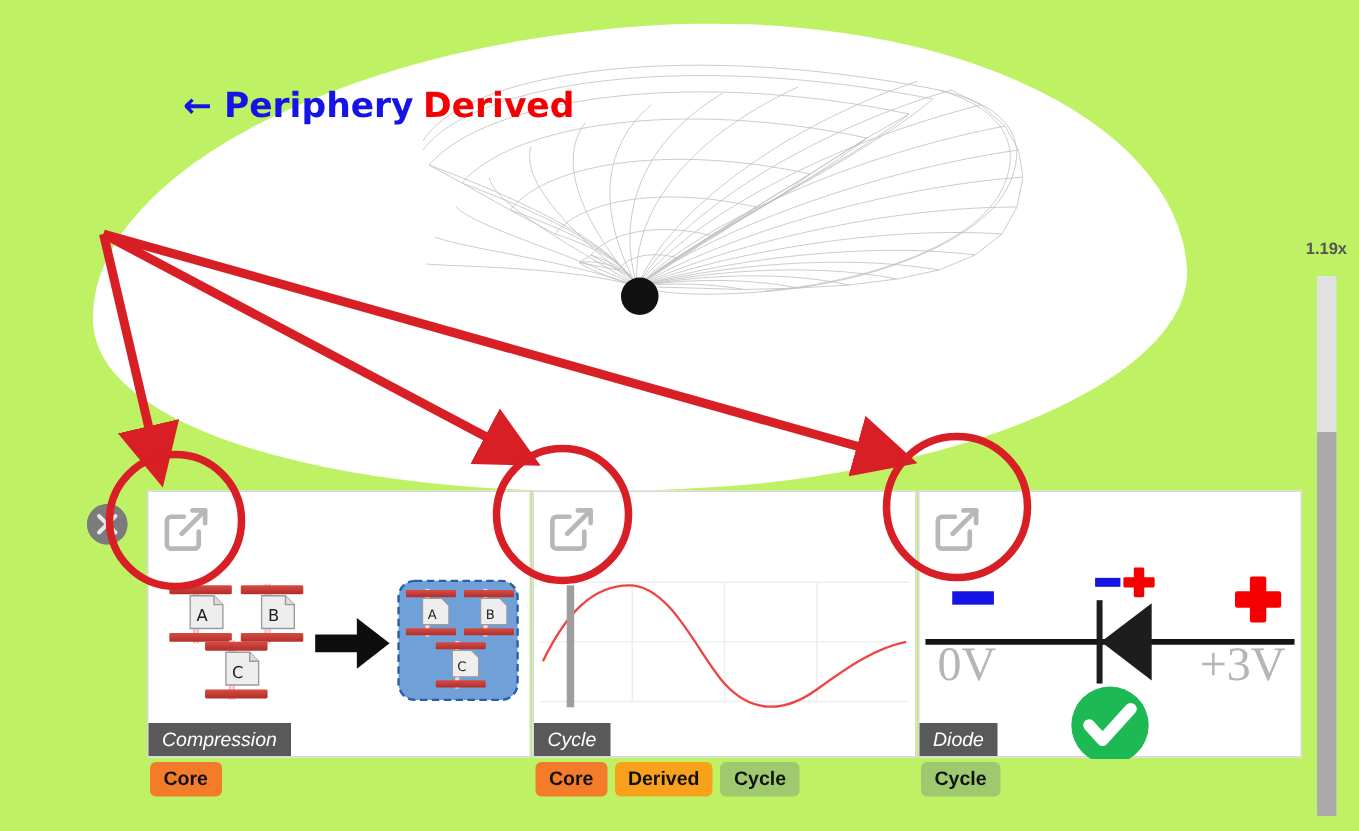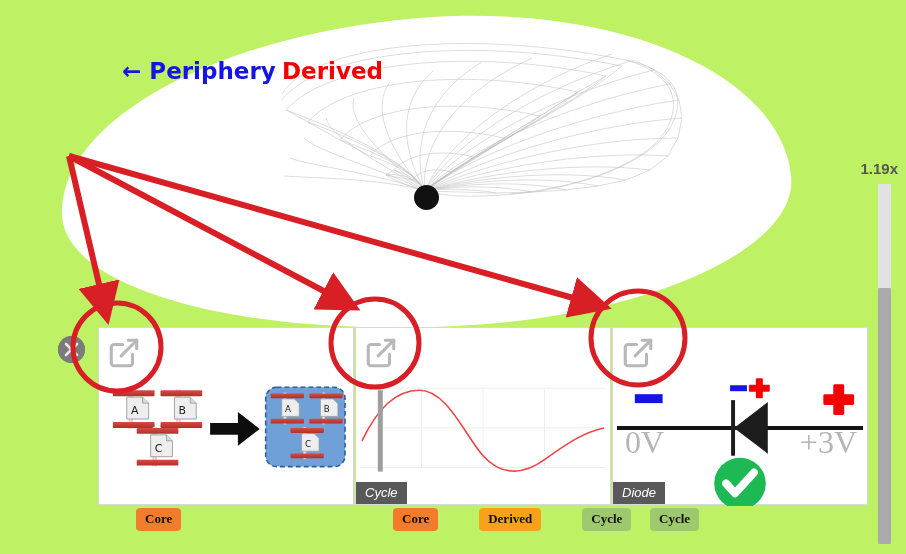--- a/index.html
+++ b/index.html
@@ -60,21 +60,21 @@
     position: absolute;
     left: 0; top: 0;
     width: 906px; height: 554px;
     pointer-events: none;
   }
 
   
   .zoom-label {
     position: absolute;
     right: 8px; top: 160px;
-    font-size: 15px;
+    font-size: 11px;
     font-weight: bold;
     color: #555555;
     font-family: "Liberation Sans", sans-serif;
   }
   .zoom-track {
     position: absolute;
     left: 878px; top: 184px;
     width: 13px; height: 360px;
     background: #e2e2e2;
     border-radius: 1px;
@@ -137,29 +137,28 @@
     position: absolute;
     top: 181px;
     display: flex;
     gap: 5px;
   }
   #tags-compression { left: 100px; }
   #tags-cycle       { left: 357px; }
   #tags-diode       { left: 614px; }
 
   .tag {
-    font-family: Liberation Serif, serif;
+    font-family: Liberation Sans, sans-serif;
     font-weight: bold;
     font-size: 13px;
     color: #111111;
     padding: 4px 9px 5px 9px;
     border-radius: 4px;
     white-space: nowrap;
     line-height: 14px;
-    margin-left: 36px;
   }
   .tag-core    { background: #f47b29; }
   .tag-derived { background: #f9a11b; }
   .tag-cycle   { background: #9ec96e; }
 
   
   .art { position: absolute; left: 0; top: 0; width: 100%; height: 178px; }
 
   .volt-label {
     position: absolute;
@@ -304,20 +303,21 @@
           <g transform="translate(193,97) scale(0.80)">
             <rect x="16" y="3" width="4" height="40" fill="url(#rodG)"></rect>
             <rect x="0" y="4" width="42" height="6" rx="1" fill="url(#clampG)"></rect>
             <rect x="0" y="36" width="42" height="6" rx="1" fill="url(#clampG)"></rect>
             <path d="M14 11 h16 l6 6 v16 h-22 z" fill="#eeeeee" stroke="#9a9a9a" stroke-width="0.9"></path>
             <text x="22" y="28" font-family="DejaVu Sans, sans-serif" font-size="11" fill="#222" text-anchor="middle">C</text>
           </g>
         </g>
       </svg>
 
+      <div class="card-caption">Compression</div>
     </div>
 
     <div class="tag-row" id="tags-compression">
       <span class="tag tag-core">Core</span>
     </div>
 
     <div class="card" id="card-cycle">
       <svg class="ext-icon" viewBox="0 0 24 24" fill="none" stroke="#b8b8b8" stroke-width="2.2" stroke-linecap="round" stroke-linejoin="round">
         <path d="M18 13v6a2 2 0 0 1-2 2H5a2 2 0 0 1-2-2V8a2 2 0 0 1 2-2h6"></path>
         <polyline points="15 3 21 3 21 9"></polyline>

